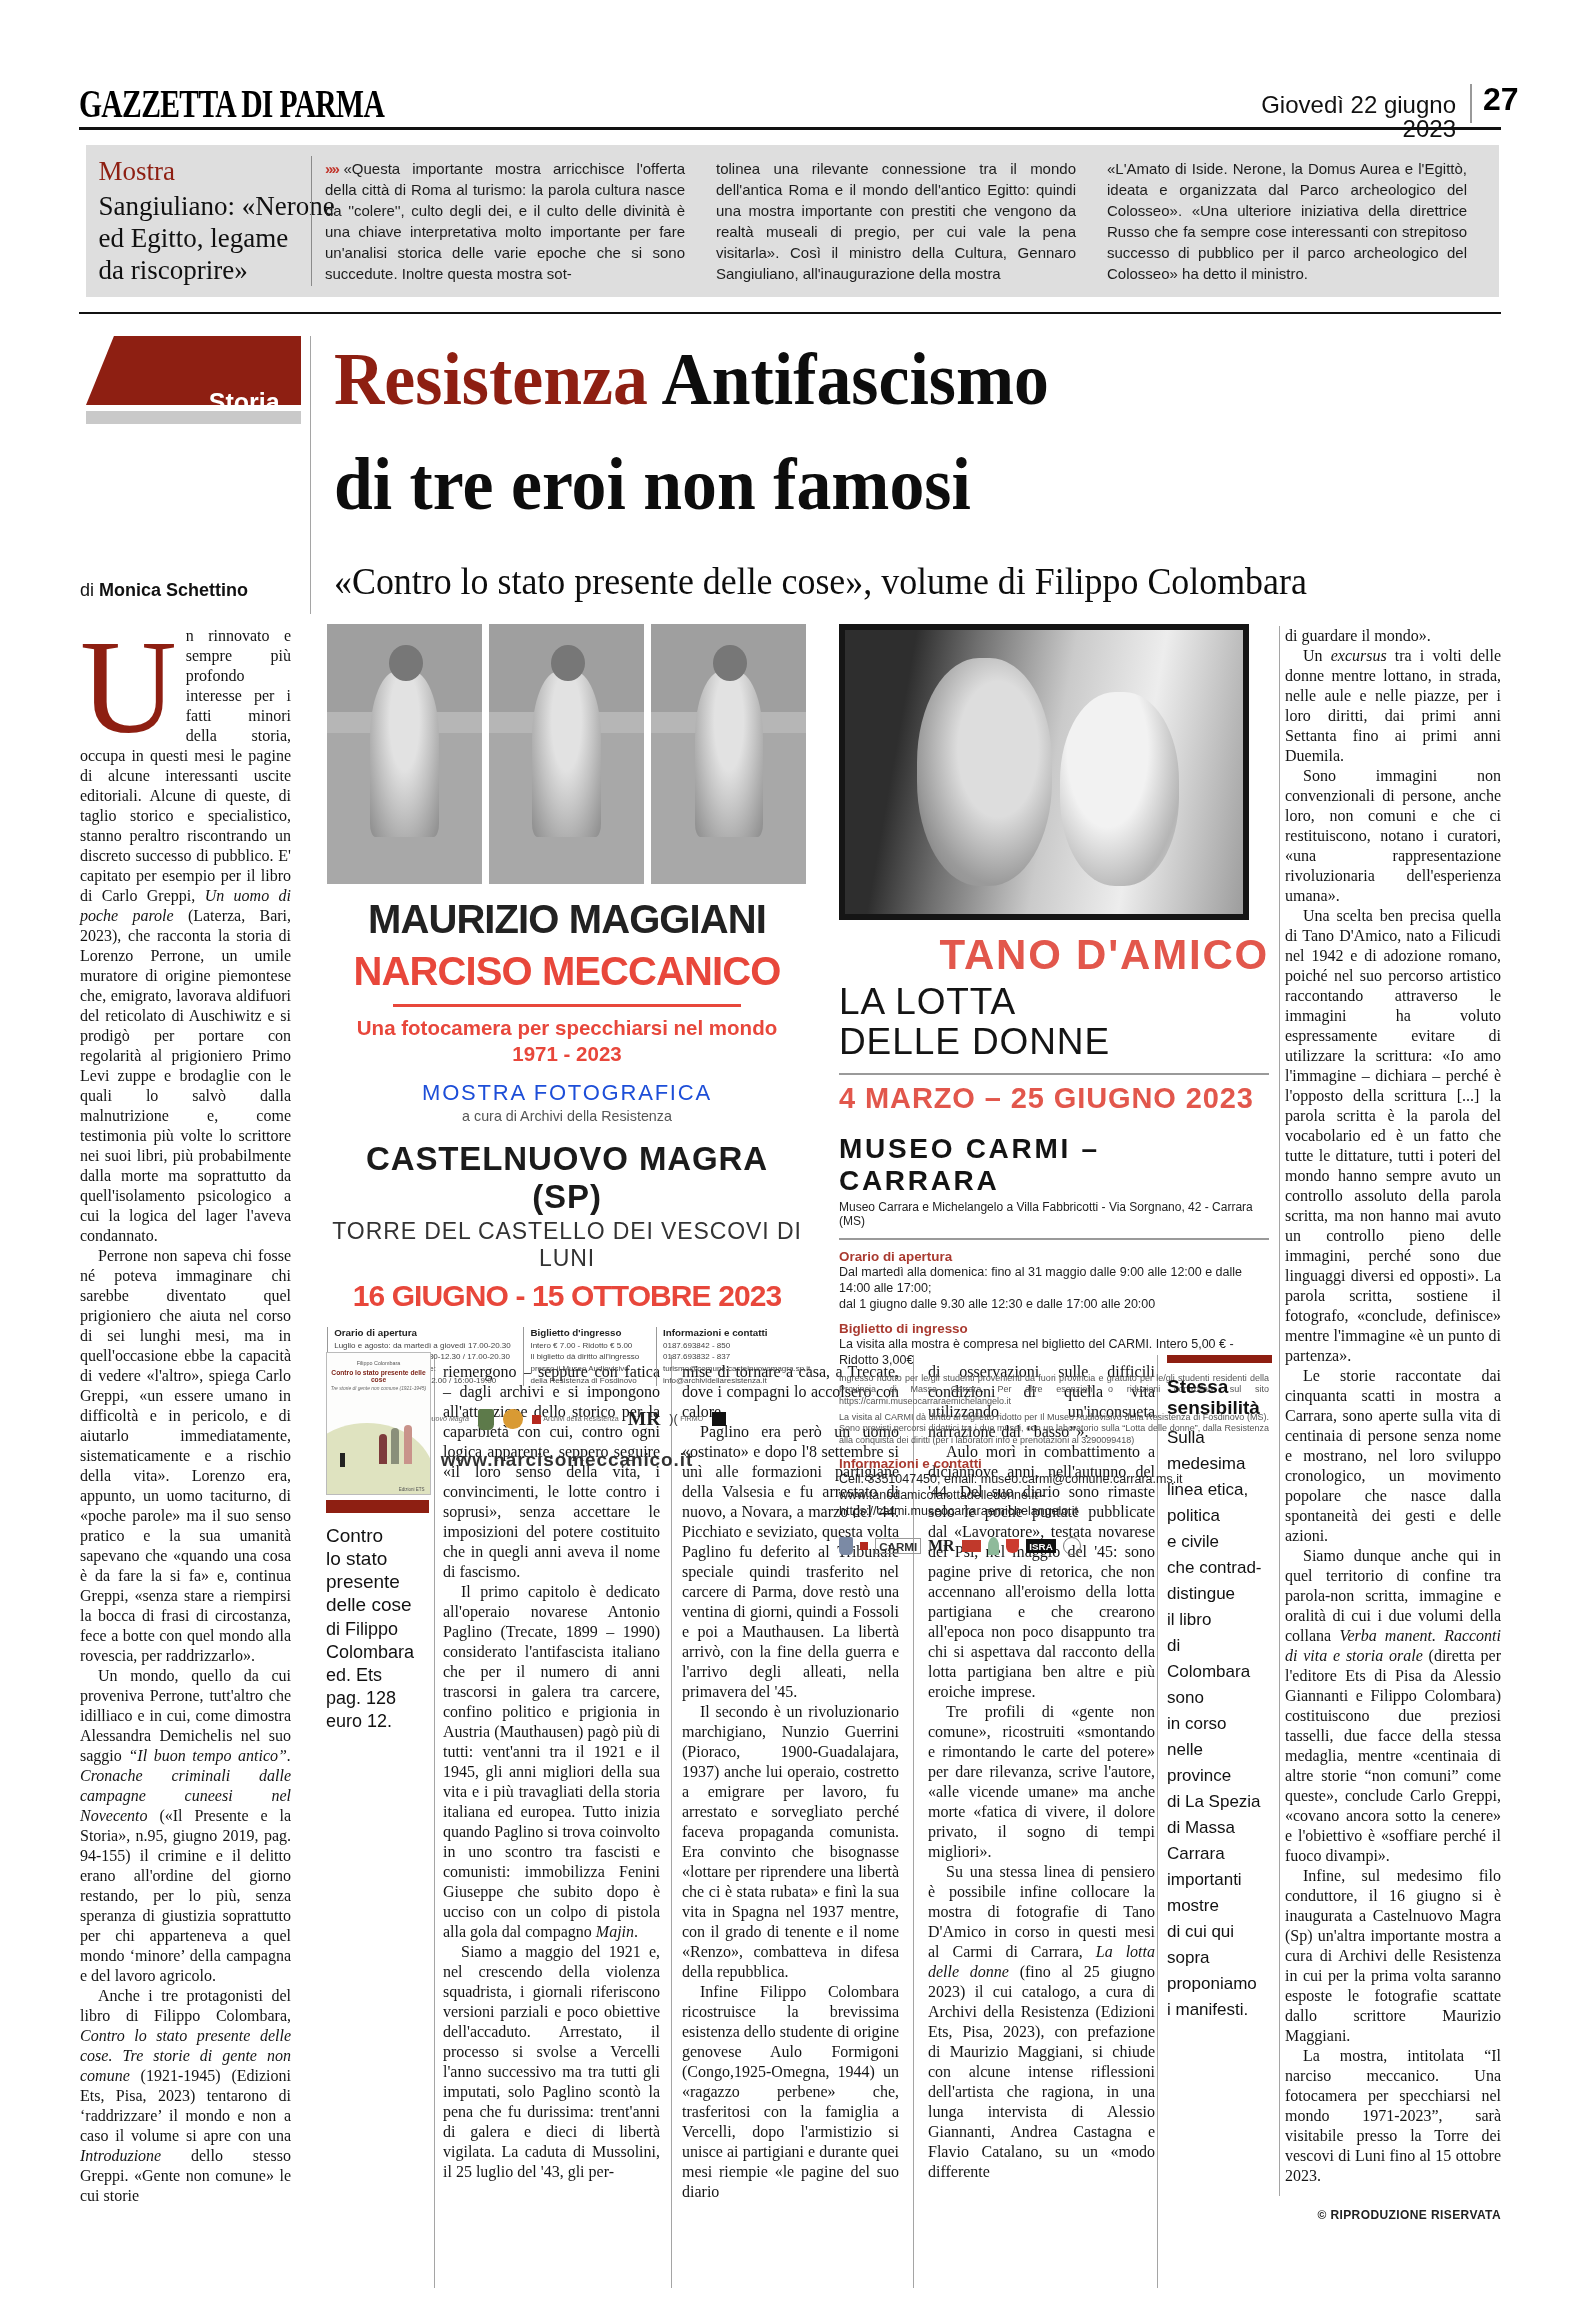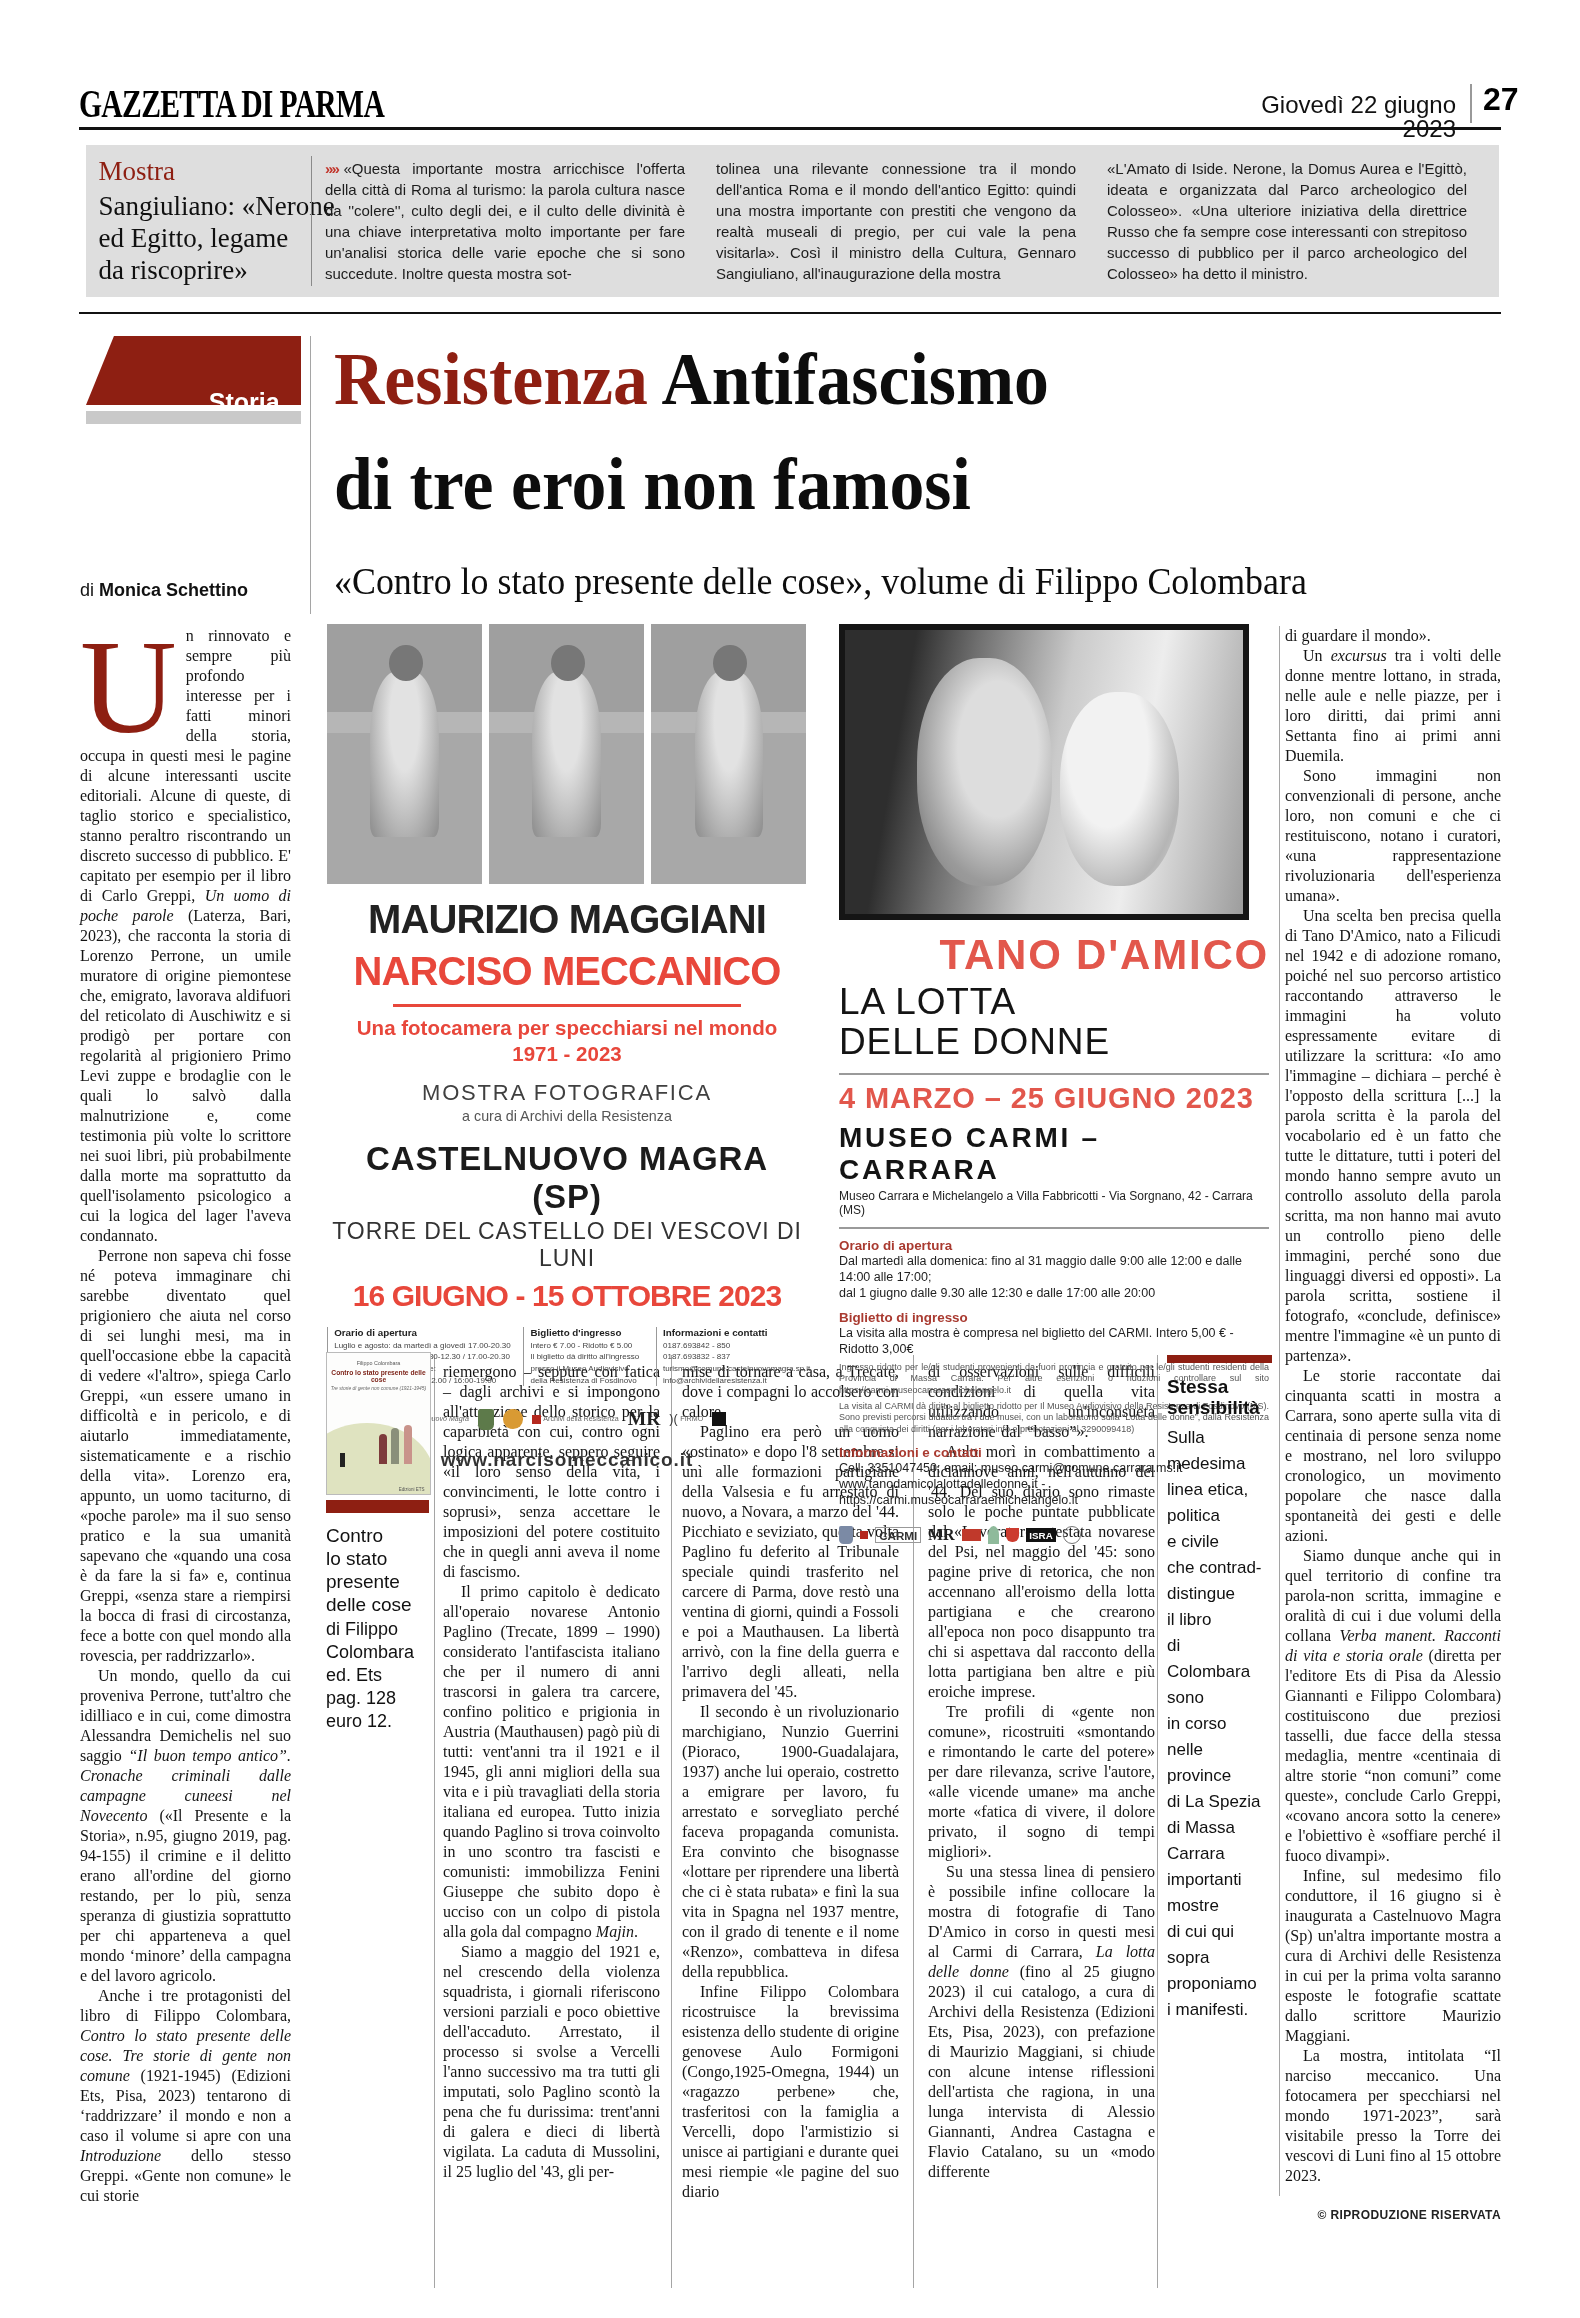--- a/index.html
+++ b/index.html
@@ -53,21 +53,21 @@
       background:linear-gradient(#9f9f9f 0 34%,#b6b6b6 34% 42%,#a8a8a8 42% 100%);}
   .ph::before{content:"";position:absolute;left:28%;top:18%;width:44%;height:64%;border-radius:40% 40% 8% 8%;
       background:radial-gradient(ellipse at 50% 30%,#e2e2e2 0 30%,#c4c4c4 55%,#8b8b8b 100%);}
   .ph::after{content:"";position:absolute;left:40%;top:8%;width:22%;height:14%;border-radius:50%;
       background:#777;}
   .pm-title{margin-top:12.5px;font-weight:700;font-size:40px;letter-spacing:-0.9px;color:#222;}
   .pm-sub{margin-top:7.1px;font-weight:700;font-size:40px;letter-spacing:-0.9px;color:var(--pred);}
   .pm-rule{width:348px;height:2.7px;background:var(--pred);margin:10.7px auto 9px;}
   .pm-tag{font-weight:700;font-size:20.5px;color:var(--pred);}
   .pm-years{font-weight:700;font-size:20.5px;color:var(--pred);margin-top:1.8px;}
-  .pm-kind{margin-top:14.3px;font-size:22px;letter-spacing:1.8px;color:#404040;}
+  .pm-kind{margin-top:14.3px;font-size:22px;letter-spacing:1.8px;color:#1d4ed8;}
   .pm-cur{font-size:14.3px;color:#555;margin-top:1.8px;}
   .pm-place{margin-top:16px;font-weight:700;font-size:33px;letter-spacing:0.9px;color:#1b1b1b;}
   .pm-venue{font-size:23px;letter-spacing:0.9px;color:#333;margin-top:1.8px;}
   .pm-dates{margin-top:7.1px;font-weight:700;font-size:30px;letter-spacing:-0.9px;color:var(--pred);}
   .pm-info{display:flex;margin-top:14.3px;text-align:left;}
   .pm-ic{border-left:0.9px solid #999;padding-left:6.2px;}
   .pm-ic h5{margin:0 0 1.8px;font-size:9.8px;color:#222;}
   .pm-ic div{font-size:8px;line-height:11.6px;color:#444;}
   .pm-ic1{width:40%;} .pm-ic2{width:26%;margin-left:7.1px;} .pm-ic3{width:30%;margin-left:7.1px;}
   .logos{display:flex;align-items:center;justify-content:center;gap:9px;margin-top:12.5px;height:41px;}
@@ -82,21 +82,21 @@
     background:linear-gradient(100deg,#2e2e2e 0 16%,#6f6f6f 30%,#cacaca 52%,#ededed 72%,#9d9d9d 100%);
     position:relative;overflow:hidden;}
   .pt-photo::before{content:"";position:absolute;left:18%;top:10%;width:34%;height:80%;border-radius:46%;
     background:radial-gradient(ellipse at 60% 40%,#ddd 0 35%,#9a9a9a 70%,transparent 100%);}
   .pt-photo::after{content:"";position:absolute;right:16%;top:22%;width:30%;height:68%;border-radius:46%;
     background:radial-gradient(ellipse at 40% 30%,#f2f2f2 0 40%,#b5b5b5 75%,transparent 100%);}
   .pt-artist{margin-top:10.7px;font-weight:700;font-size:42px;letter-spacing:1.8px;color:var(--coral);text-align:right;}
   .pt-title{font-size:37px;line-height:40px;letter-spacing:0.9px;color:#141414;margin-top:3.6px;}
   .pt-rule{height:1.8px;background:#9a9a9a;margin:10.7px 0 7.1px;}
   .pt-dates{font-weight:700;font-size:29px;letter-spacing:0.9px;color:var(--coral);}
-  .pt-venue{font-weight:700;font-size:28px;letter-spacing:2.7px;color:#141414;margin-top:7px;}
+  .pt-venue{font-weight:700;font-size:28px;letter-spacing:2.7px;color:#141414;margin-top:18px;}
   .pt-vd{font-size:12px;color:#222;margin-top:2.7px;}
   .pt-h{font-weight:700;font-size:13.4px;color:#a93a30;margin-top:9px;}
   .pt-t{font-size:12.5px;line-height:16px;color:#222;}
   .pt-s{font-size:9px;line-height:11.6px;color:#555;margin-top:4.5px;text-align:justify;}
 
   
   .cover{left:326px;top:1352px;width:103px;height:141px;border:0.9px solid #bbb;background:#fdfdfc;
          text-align:center;font-family:"Liberation Sans",sans-serif;overflow:hidden;position:absolute;}
   .cv-a{font-size:5.4px;color:#555;margin-top:7.1px;}
   .cv-t{font-size:6.7px;font-weight:700;color:#7a1f14;margin-top:2.7px;line-height:7.6px;}

